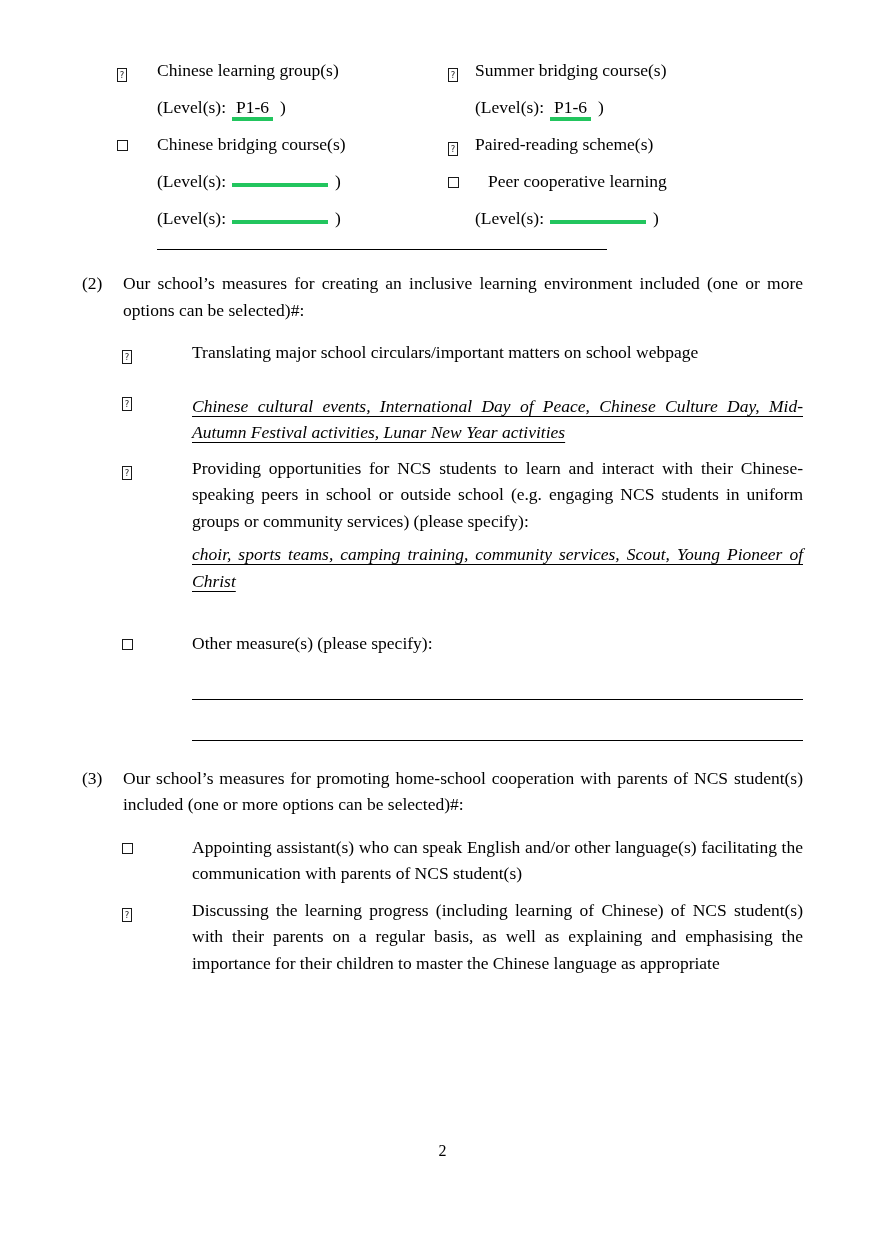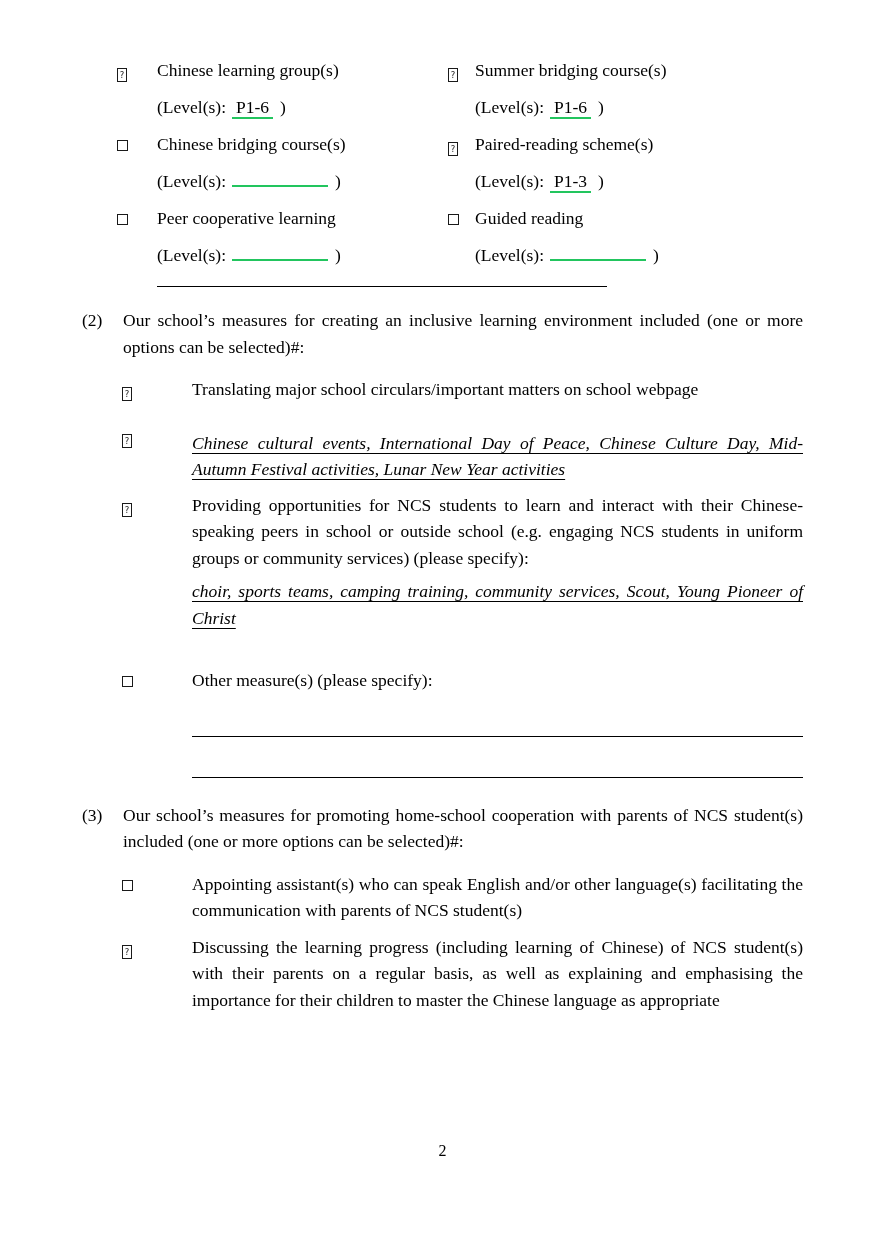--- a/index.html
+++ b/index.html
@@ -39,21 +39,21 @@
     grid-template-columns: 331px 1fr;
     margin-left: 35px;
     line-height: 37px;
   }
   .cb-wrap { display: inline-block; width: 40px; flex: none; }
   .cb-wrap.narrow { width: 27px; }
   .level-cell.left-col { padding-left: 40px; }
   .level-cell.right-col { padding-left: 27px; }
   .level-value {
     display: inline-block;
-    border-bottom: 2px solid #22c55e;
+    border-bottom: 4px solid #22c55e;
     line-height: 19px;
     margin: 0 7px 0 6px;
     padding: 0 4px;
     min-width: 26px;
     text-align: right;
   }
   .level-value:empty { min-width: 88px; }
 
   .others-row { display: flex; margin-left: 35px; margin-top: 8px; line-height: 37px; }
   .others-line { flex: 1; display: flex; justify-content: space-between; }
@@ -126,29 +126,23 @@
     <div>
       <span class="cb-wrap"><span class="cb unchecked"></span></span><span>Chinese bridging course(s)</span>
     </div>
     <div>
       <span class="cb-wrap narrow"><span class="cb checked">?</span></span><span>Paired-reading scheme(s)</span>
     </div>
 
     <div class="level-cell left-col">
       <span>(Level(s):</span><span class="level-value"></span><span>)</span>
     </div>
-    <div class="level-cell right-col">
-      <span>(Level(s):</span><span class="level-value">P1-3</span><span>)</span>
-    </div>
 
     <div>
       <span class="cb-wrap"><span class="cb unchecked"></span></span><span>Peer cooperative learning</span>
-    </div>
-    <div>
-      <span class="cb-wrap narrow"><span class="cb unchecked"></span></span><span>Guided reading</span>
     </div>
 
     <div class="level-cell left-col">
       <span>(Level(s):</span><span class="level-value"></span><span>)</span>
     </div>
     <div class="level-cell right-col">
       <span>(Level(s):</span><span class="level-value"></span><span>)</span>
     </div>
   </div>
 

